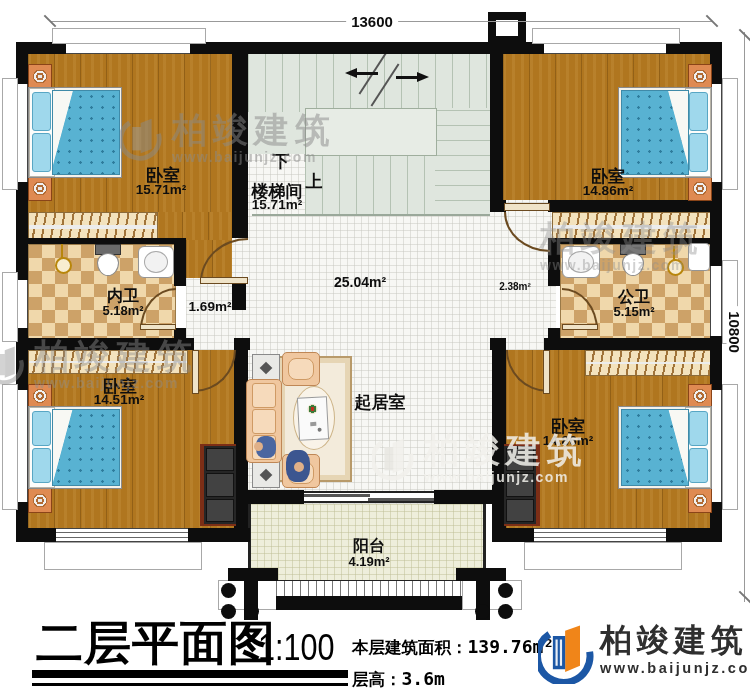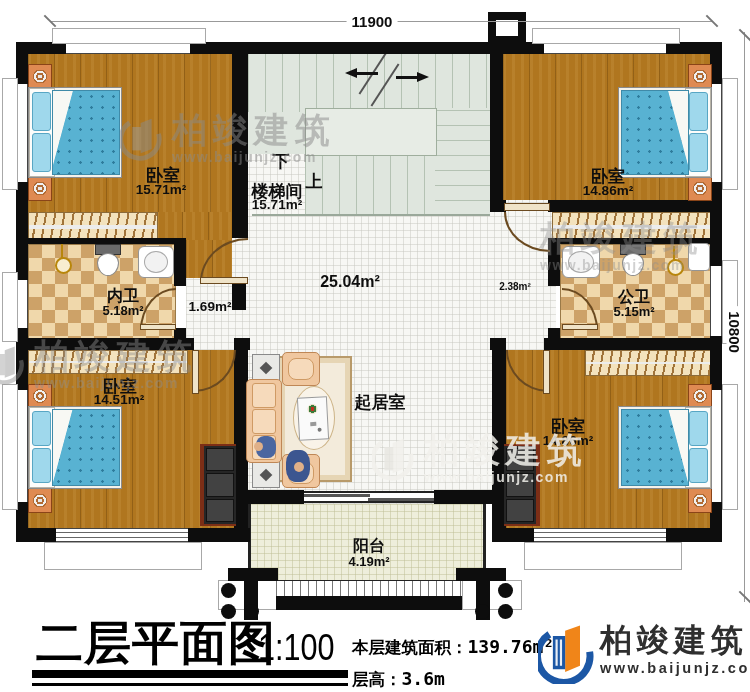--- a/index.html
+++ b/index.html
@@ -299,36 +299,36 @@
   <span class="lbl" style="left:161px;top:190px;font-size:13.5px;">15.71m²</span>
   <span class="lbl" style="left:281px;top:161px;font-size:17px;">下</span>
   <span class="lbl" style="left:314px;top:181px;font-size:17px;">上</span>
   <span class="lbl" style="left:277px;top:191px;font-size:17px;">楼梯间</span>
   <span class="lbl" style="left:277px;top:205px;font-size:13.5px;">15.71m²</span>
   <span class="lbl" style="left:608px;top:176px;font-size:17px;">卧室</span>
   <span class="lbl" style="left:608px;top:191px;font-size:13.5px;">14.86m²</span>
   <span class="lbl" style="left:123px;top:296px;font-size:16px;">内卫</span>
   <span class="lbl" style="left:123px;top:310px;font-size:13px;">5.18m²</span>
   <span class="lbl" style="left:210px;top:307px;font-size:13.5px;">1.69m²</span>
-  <span class="lbl" style="left:350px;top:282px;font-size:16px;">25.04m²</span>
+  <span class="lbl" style="left:360px;top:282px;font-size:14px;">25.04m²</span>
   <span class="lbl" style="left:515px;top:287px;font-size:10px;">2.38m²</span>
   <span class="lbl" style="left:634px;top:297px;font-size:16px;">公卫</span>
   <span class="lbl" style="left:634px;top:311px;font-size:13px;">5.15m²</span>
   <span class="lbl" style="left:120px;top:386px;font-size:17px;">卧室</span>
   <span class="lbl" style="left:119px;top:400px;font-size:13.5px;">14.51m²</span>
   <span class="lbl" style="left:380px;top:402px;font-size:17px;">起居室</span>
   <span class="lbl" style="left:568px;top:426px;font-size:17px;">卧室</span>
   <span class="lbl" style="left:568px;top:441px;font-size:13.5px;">14.86m²</span>
   <span class="lbl" style="left:369px;top:546px;font-size:16px;">阳台</span>
   <span class="lbl" style="left:369px;top:561px;font-size:13px;">4.19m²</span>
 
   <div class="dimline" style="left:50px;top:21px;width:662px;height:1px;"></div>
   <div class="tick" style="left:42px;top:20px;"></div>
   <div class="tick" style="left:704px;top:20px;"></div>
-  <span class="lbl dim" style="left:372px;top:21px;font-size:15px;">11900</span>
+  <span class="lbl dim" style="left:372px;top:21px;font-size:15px;">13600</span>
   <div class="dimline" style="left:744px;top:32px;width:1px;height:570px;"></div>
   <div class="tick" style="left:737px;top:34px;"></div>
   <div class="tick" style="left:737px;top:596px;"></div>
   <span class="lbl dim" style="left:734px;top:332px;font-size:15px;transform:translate(-50%,-50%) rotate(90deg);">10800</span>
 
   <div class="wm" style="left:120px;top:112px;color:#8a8a8a;opacity:.5;">
     <svg width="44" height="52" viewBox="0 0 64 72">
         <path d="M14 14 a28 28 0 1 0 42 16" fill="none" stroke="#8a8a8a" stroke-width="7"></path>
         <polygon points="30,14 46,8 46,52 30,58" fill="#8a8a8a"></polygon>
         <rect x="18" y="20" width="13" height="34" fill="#9a9a9a"></rect>

